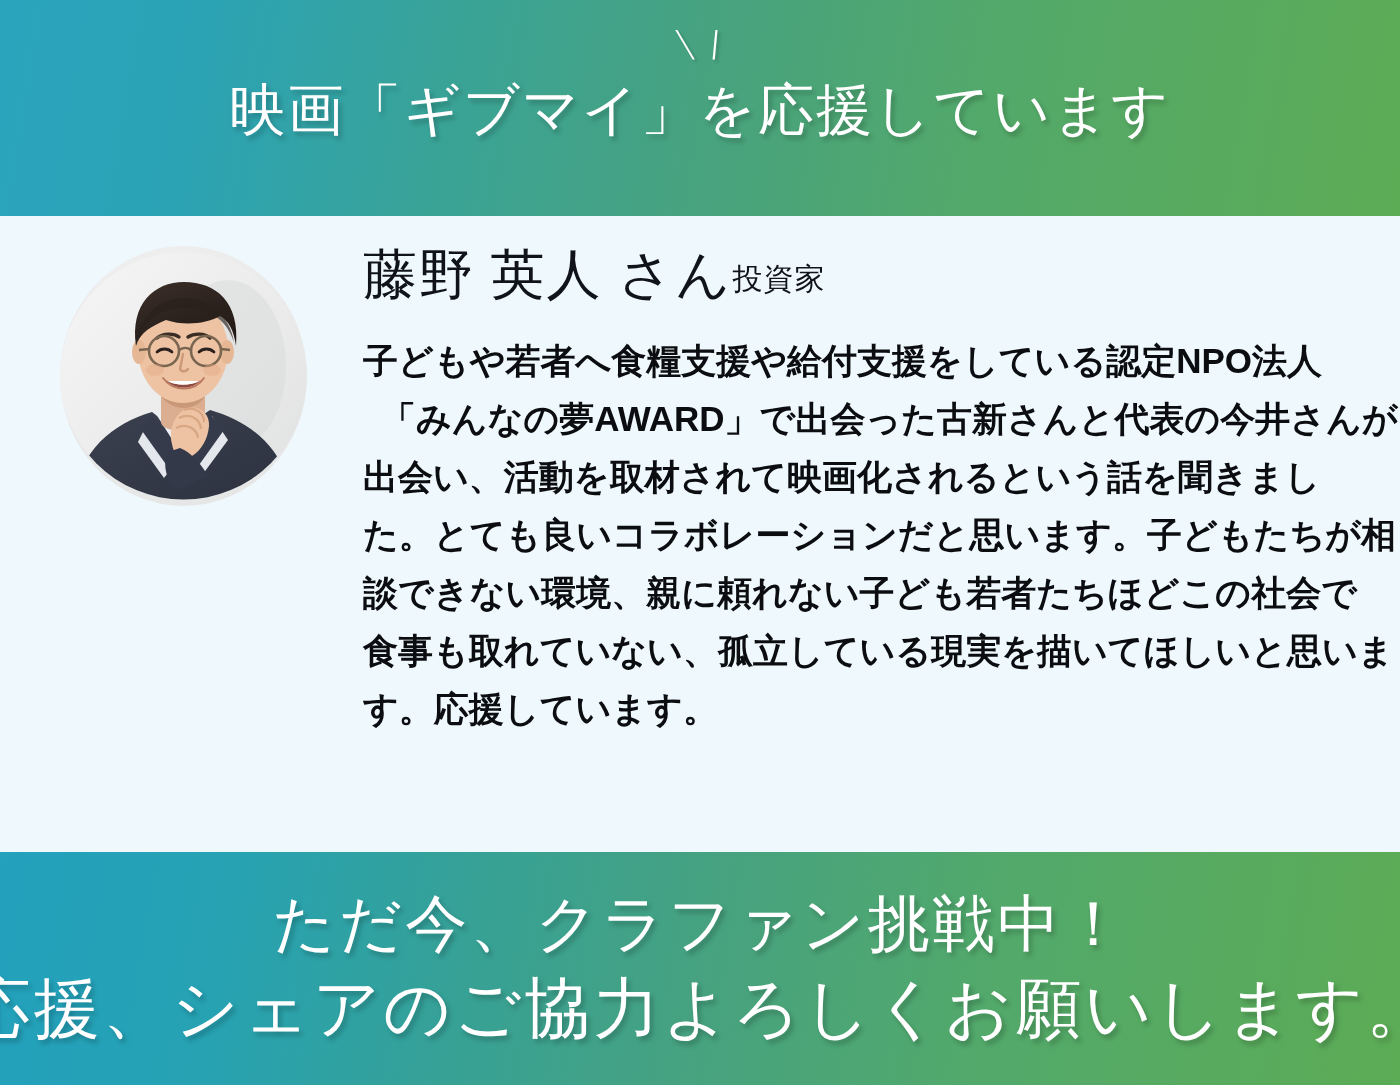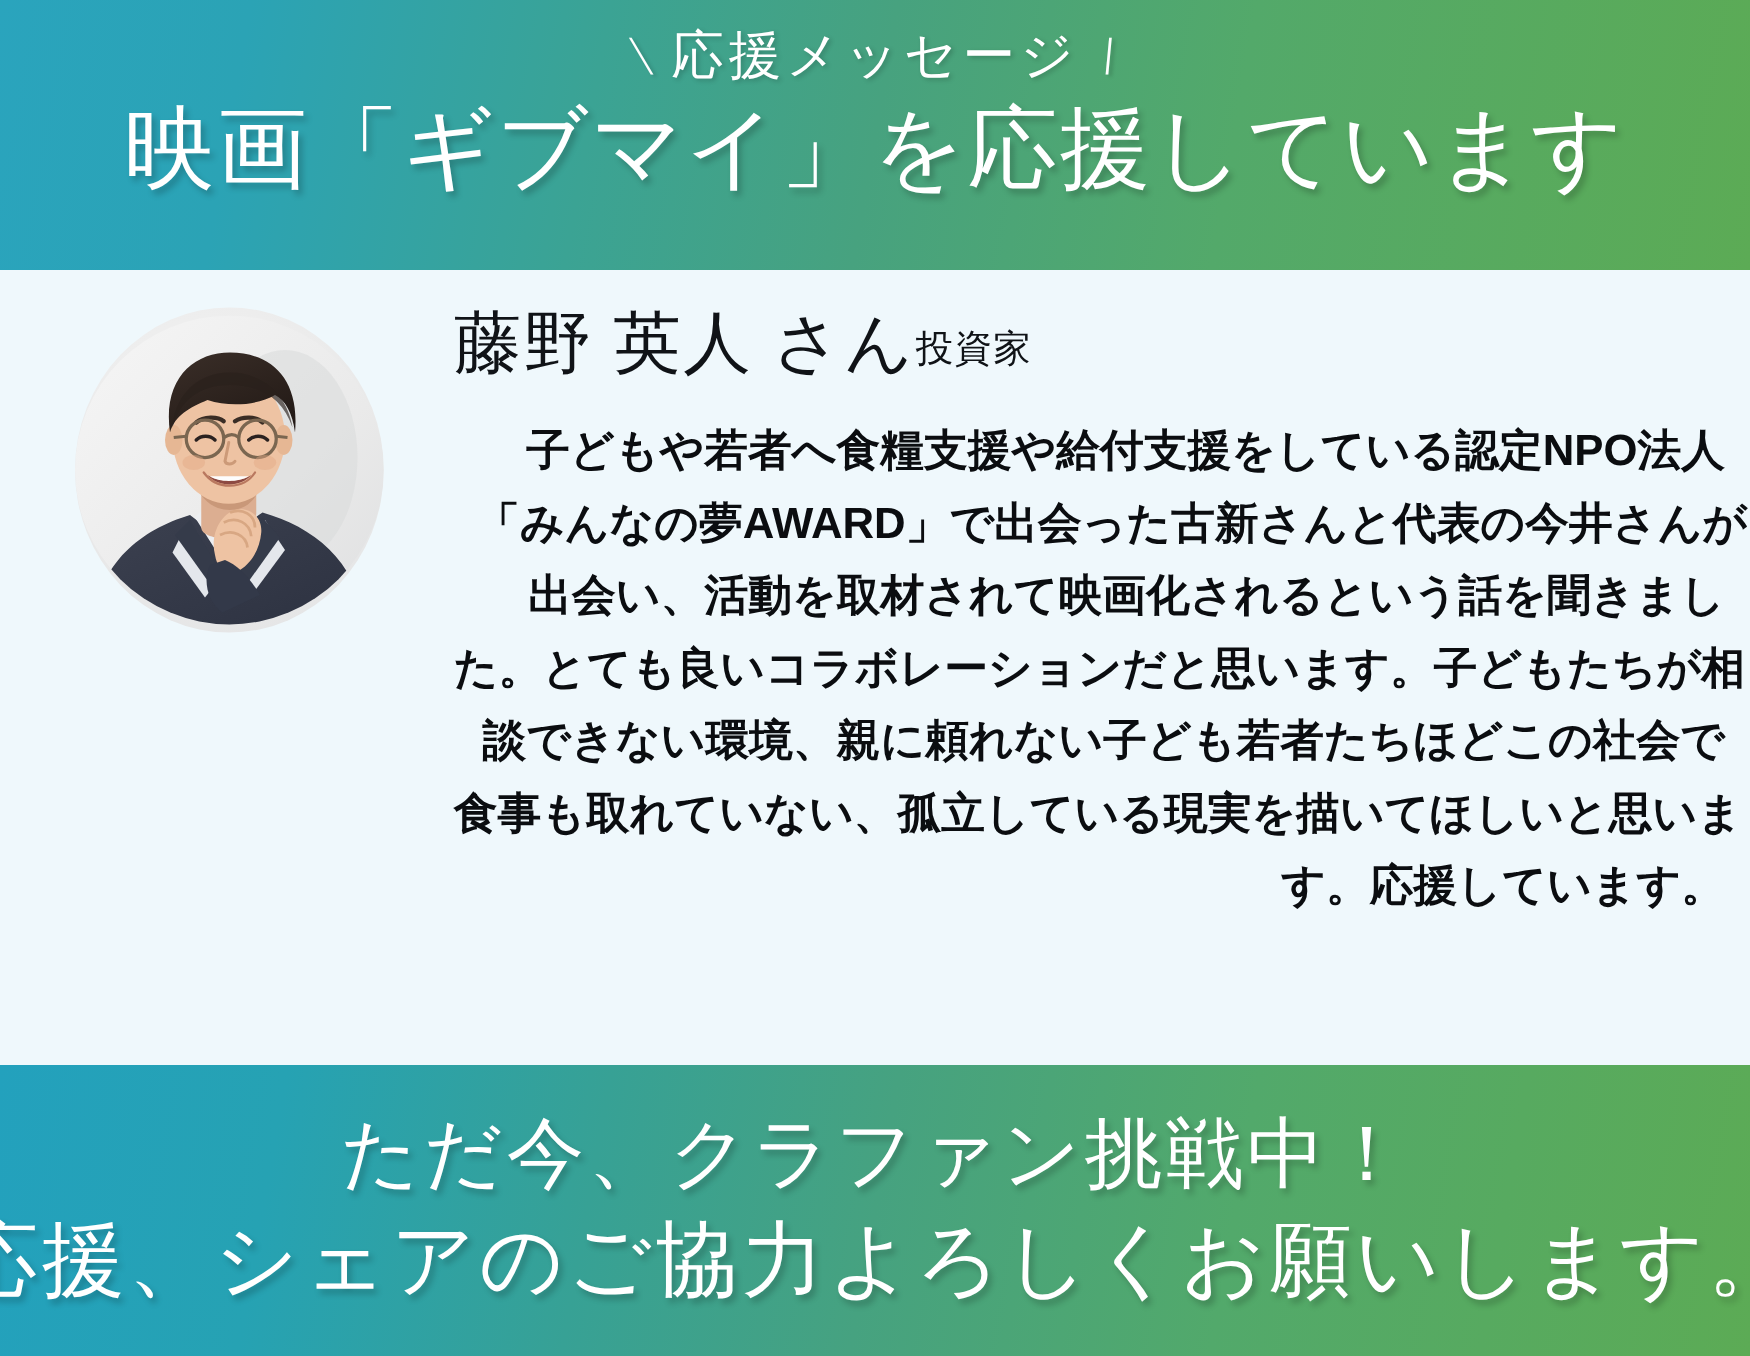--- a/index.html
+++ b/index.html
@@ -62,21 +62,21 @@
     font-weight:400;
     letter-spacing:4px;
     line-height:1;
     white-space:nowrap;
     text-shadow:2px 2px 4px rgba(0,0,0,0.2);
   }
 
   .header-title {
     color:#ffffff;
     font-family:"Liberation Serif", serif;
-    font-size:72px;
+    font-size:56px;
     font-weight:400;
     letter-spacing:2px;
     line-height:1.1;
     white-space:nowrap;
     margin-top:4px;
     text-shadow:3px 4px 5px rgba(0,0,0,0.22);
   }
 
   
   .message-area {
@@ -139,21 +139,20 @@
   }
 
   .message-text {
     margin-top:12px;
     color:#0b0d10;
     font-family:"Liberation Sans", sans-serif;
     font-size:35px;
     font-weight:700;
     line-height:58px;
     letter-spacing:0px;
-    text-align:right;
   }
   .message-text .ln { display:block; white-space:nowrap; }
   .message-text .ln.indent { text-indent:18px; }
 
   
   .footer-banner {
     position:relative;
     width:1400px;
     height:233px;
     background:linear-gradient(100deg,#23a1bd 0%, #26a2b3 16%, #37a195 34%, #46a280 50%, #52a96b 70%, #5cab55 100%);
@@ -177,21 +176,20 @@
   .footer-line.two { font-size:66px; margin-top:6px; }
 </style>
 </head>
 <body>
 
 <div class="page">
 
   <div class="header-banner">
     <div class="eyebrow-row">
       <span class="eyebrow-slash left">\</span>
-      <span class="eyebrow-text">応援メッセージ</span>
       <span class="eyebrow-slash right">/</span>
     </div>
     <div class="header-title">映画「ギブマイ」を応援しています</div>
   </div>
 
   <div class="message-area">
 
     <div class="avatar">
       <svg viewBox="0 0 247 260" xmlns="http://www.w3.org/2000/svg">
         <defs>

